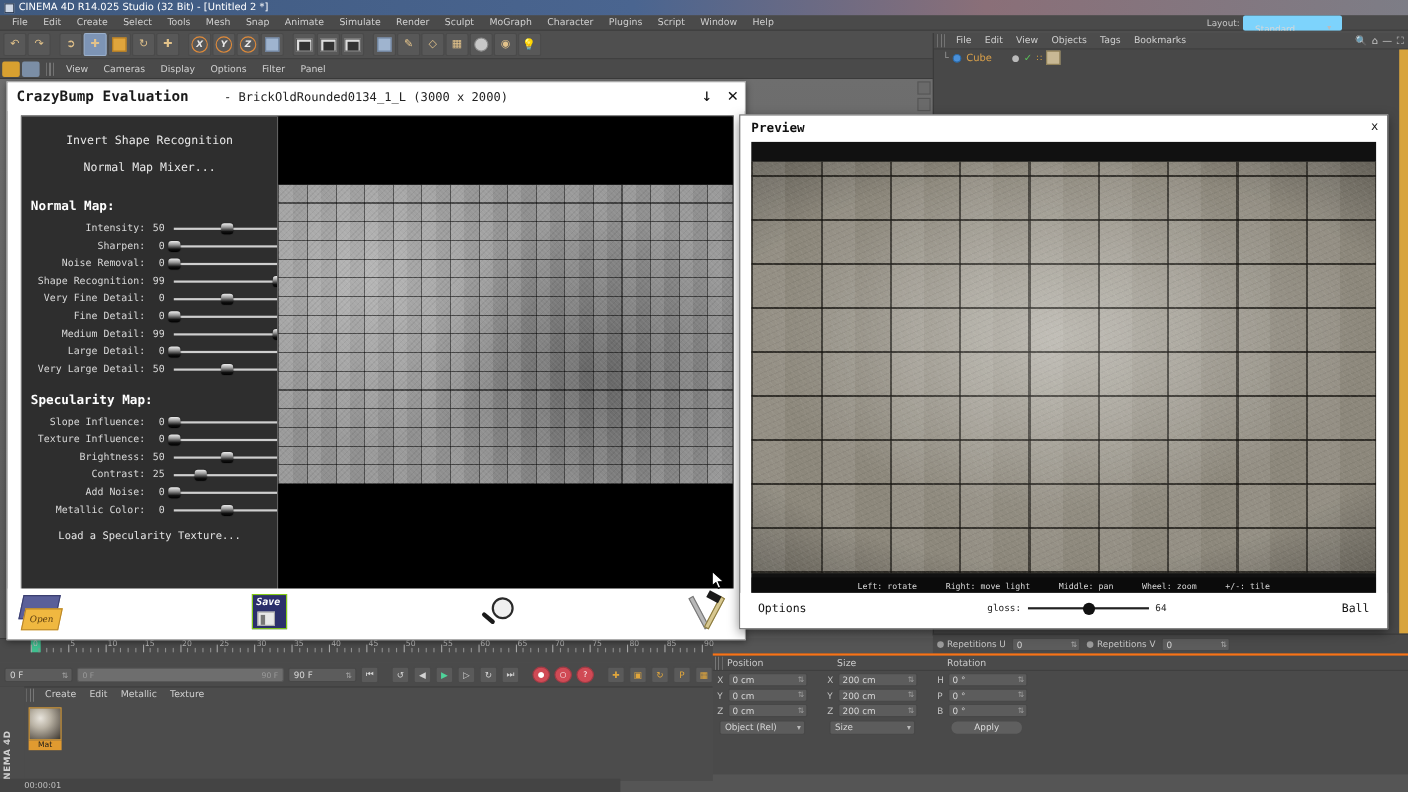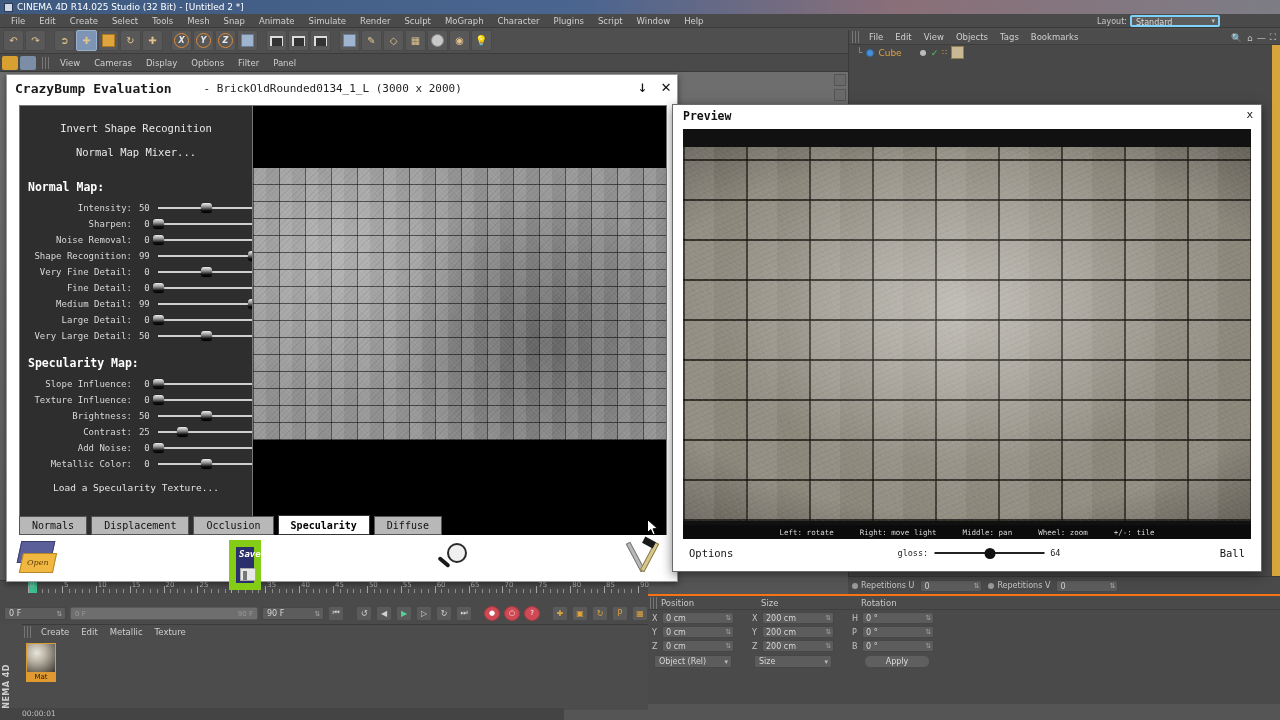--- a/index.html
+++ b/index.html
@@ -45,21 +45,21 @@
   .film-ic{ width:15px;height:12px;background:#ddd;border:1px solid #555; position:relative;}
   .film-ic:after{content:"";position:absolute;left:2px;top:2px;width:10px;height:8px;background:#333;}
   .cube-ic{width:13px;height:13px;background:#9fb4cf;border:1px solid #6a7e99;}
   .sphere-ic{width:13px;height:13px;border-radius:50%;background:#c8c8c8;border:1px solid #888;}
 
   .c4d-layout-box{
     position:absolute; right:60px; top:14px; height:14px; display:flex; align-items:center; gap:3px;
   }
   .c4d-layout-box .lbl{font-size:8px;color:#c8c8c8;}
   .c4d-layout-sel{
-    width:90px;height:12px;background:#5d5d5d;border:2px solid #7dd3fc;border-radius:2px;
+    width:90px;height:12px;background:#5d5d5d;border:7px solid #7dd3fc;border-radius:2px;
     font-size:8px;color:#d8d8d8;padding-left:4px;line-height:11px;position:relative;
   }
   .c4d-layout-sel:after{content:"\25BE";position:absolute;right:3px;top:-1px;font-size:7px;color:#bbb;}
 
   .c4d-viewport-bar{
     position:absolute; left:0; top:54px; width:848px; height:18px;
     background:#4a4a4a; display:flex; align-items:center; gap:0; padding-left:2px;
     border-bottom:1px solid #3a3a3a;
   }
   .vp-icon{width:16px;height:14px;background:#d8a030;border-radius:2px;margin-right:2px;}
@@ -219,21 +219,21 @@
   .cb-tab.active{background:#ffffff;color:#000;border-color:#333;height:20px;font-weight:bold;}
 
   .cb-toolbar{position:absolute;left:0;bottom:0;width:100%;height:46px;background:#fff;}
   .ico-open{position:absolute;left:10px;top:4px;width:42px;height:36px;}
   .ico-open .f1{position:absolute;left:2px;top:2px;width:34px;height:22px;background:#5a5f99;
                 transform:skewX(-12deg);border:1px solid #3b3f70;}
   .ico-open .f2{position:absolute;left:4px;top:14px;width:34px;height:20px;background:#f0b840;
                 transform:skewX(-12deg);border:1px solid #b8862a;}
   .ico-open .lbl{position:absolute;left:10px;top:19px;font-size:8px;color:#5a3c10;
                  font-family:"DejaVu Serif",serif;font-style:italic;}
-  .ico-save{position:absolute;left:222px;top:5px;width:32px;height:50px;background:#2b2f6b;border:7px solid #84cc16;}
+  .ico-save{position:absolute;left:222px;top:5px;width:32px;height:32px;background:#2b2f6b;border:1px solid #84cc16;}
   .ico-save .s{position:absolute;left:3px;top:2px;font-size:9px;color:#fff;font-weight:bold;}
   .ico-save .d{position:absolute;left:4px;bottom:2px;width:16px;height:13px;background:#e8e8e8;border:1px solid #aaa;}
   .ico-save .d:after{content:"";position:absolute;left:2px;top:2px;width:4px;height:9px;background:#777;}
   .ico-zoom{position:absolute;left:428px;top:8px;width:34px;height:30px;}
   .ico-zoom .c{position:absolute;left:12px;top:0;width:20px;height:20px;border-radius:50%;
                border:2px solid #2a2a2a;background:#efefef;}
   .ico-zoom .h{position:absolute;left:2px;top:17px;width:14px;height:4px;background:#1a1a1a;
                transform:rotate(40deg);border-radius:2px;}
   .ico-tools{position:absolute;right:14px;top:4px;width:34px;height:36px;}
   .ico-tools .w1{position:absolute;left:4px;top:2px;width:5px;height:32px;background:#b8b8b8;
@@ -803,27 +803,20 @@
 
       <div class="cb-right">
         <div class="cb-tex">
           <div class="cb-texinner">
             <div class="n"></div>
           </div>
         </div>
       </div>
     </div>
 
-    <div class="cb-tabs" id="cb-tabs">
-        <div class="cb-tab">Normals</div>
-        <div class="cb-tab">Displacement</div>
-        <div class="cb-tab">Occlusion</div>
-        <div class="cb-tab active">Specularity</div>
-        <div class="cb-tab">Diffuse</div>
-      </div>
 
     <div class="cb-toolbar">
       <span class="ico-open">
         <i class="f1"></i>
           <i class="f2"></i>
         <i class="lbl">Open</i>
       </span>
       <span class="ico-save">
         <i class="s">Save</i>
         <i class="d"></i>

